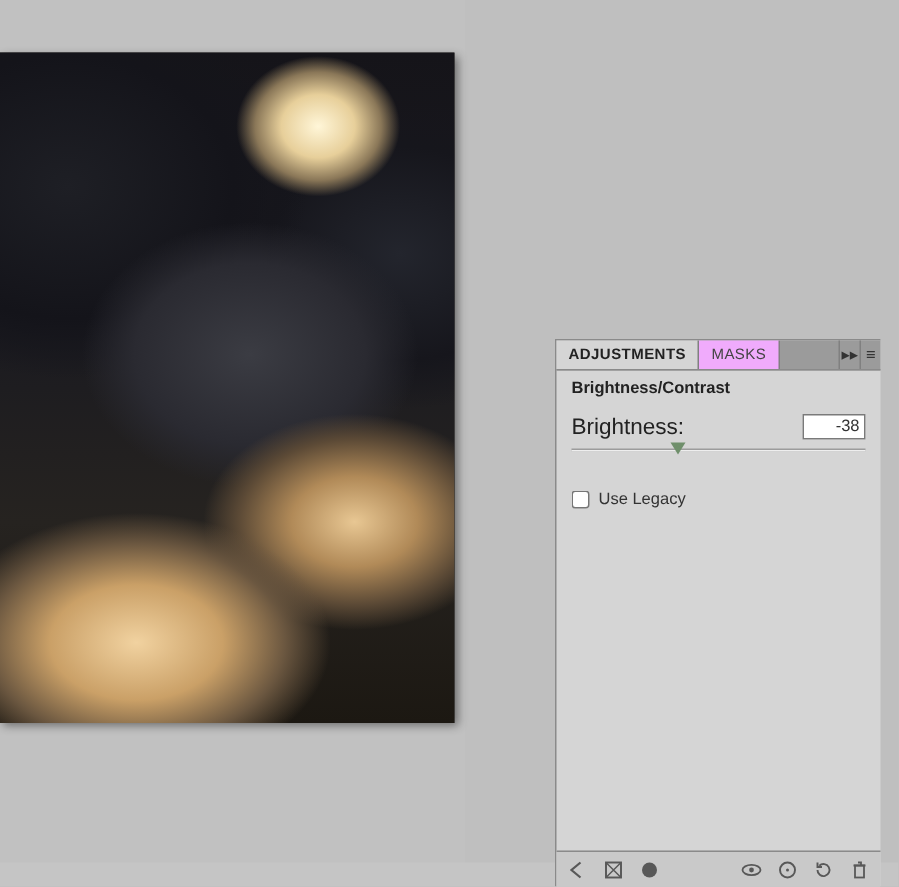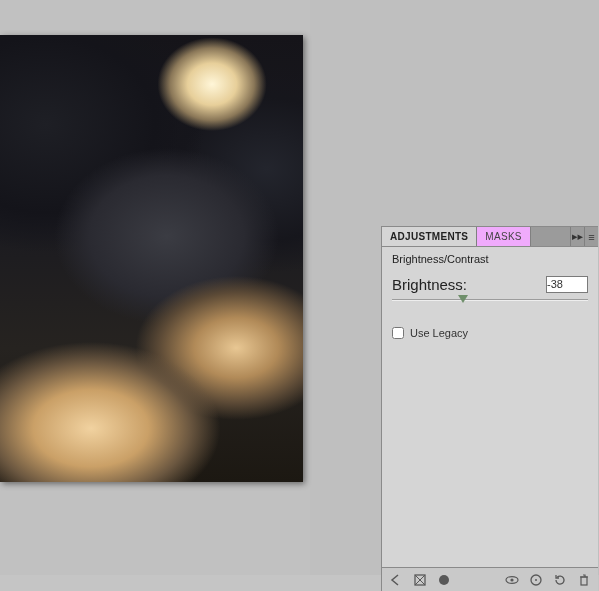--- a/index.html
+++ b/index.html
@@ -8,31 +8,31 @@
 .image-surface{position:absolute;left:0;top:35px;width:303px;height:447px;background:#191715;box-shadow:2px 2px 6px rgba(0,0,0,.45);overflow:hidden}
 .clouds{position:absolute;inset:0;background:
  radial-gradient(ellipse 180px 120px at 30% 88%,#f1d2a0 0%,#caa067 32%,#6b5740 55%,rgba(0,0,0,0) 72%),
  radial-gradient(ellipse 140px 100px at 78% 70%,#e8c793 0%,#b18a58 30%,#5c4a36 55%,rgba(0,0,0,0) 72%),
  radial-gradient(ellipse 70px 60px at 70% 11%,#fff6d8 0%,#e7cf9a 35%,#8a7758 60%,rgba(0,0,0,0) 78%),
  radial-gradient(ellipse 140px 110px at 55% 45%,#3b3c43 0%,#2a2a31 55%,rgba(0,0,0,0) 80%),
  radial-gradient(ellipse 200px 160px at 15% 20%,#1e1f25 0%,#14141a 55%,rgba(0,0,0,0) 80%),
  radial-gradient(ellipse 160px 130px at 88% 30%,#23252d 0%,#16161c 55%,rgba(0,0,0,0) 80%),
  linear-gradient(180deg,#151419 0%,#1a1a20 40%,#262320 70%,#1c1812 100%)}
 .bottom-strip{position:absolute;left:0;bottom:0;width:599px;height:16px;background:#c5c5c5}
-.panel{position:absolute;right:1px;top:226px;width:217px;height:365px;background:#d5d5d5;border-left:1px solid #8a8a8a;border-top:1px solid #8a8a8a;display:flex;flex-direction:column}
+.panel{position:absolute;right:12px;top:226px;width:217px;height:365px;background:#d5d5d5;border-left:1px solid #8a8a8a;border-top:1px solid #8a8a8a;display:flex;flex-direction:column}
 .tab-row{height:20px;background:#9b9b9b;display:flex;align-items:stretch;border-bottom:1px solid #8a8a8a}
 .tab{padding:0 8px;display:flex;align-items:center;font-size:10px;letter-spacing:.3px;border-right:1px solid #808080;background:#f0abfc;color:#444}
 .tab.active{background:#d5d5d5;font-weight:bold;color:#222}
 .tab-spacer{flex:1}
 .tab-ctrl{width:14px;display:flex;align-items:center;justify-content:center;border-left:1px solid #808080}
-.panel-title{padding:6px 10px 4px 10px;font-weight:normal;font-size:11px;color:#222}
+.panel-title{padding:6px 10px 4px 10px;font-weight:bold;font-size:11px;color:#222}
 .control{padding:6px 10px 2px 10px}
 .ctrl-row{display:flex;align-items:center;justify-content:space-between;height:18px}
 .ctrl-row label{font-size:15px;color:#222}
-.ctrl-row input{width:42px;height:17px;border:1px solid #7a7a7a;background:#fff;text-align:left;padding-right:3px;font-size:11px}
+.ctrl-row input{width:42px;height:17px;border:1px solid #7a7a7a;background:#fff;text-align:right;padding-right:3px;font-size:11px}
 .slider-track{position:relative;height:12px;margin-top:2px}
 .track-line{position:absolute;left:0;right:0;top:4px;height:2px;background:#9c9c9c;border-bottom:1px solid #eee}
 .thumb{position:absolute;top:0;width:0;height:0;border-left:5px solid transparent;border-right:5px solid transparent;border-top:8px solid #6f8f6b;transform:translateX(-5px)}
 .legacy{padding:18px 10px 0 10px;display:flex;align-items:flex-end;gap:6px}
 .legacy input{width:12px;height:12px}
 .panel-body{flex:1}
 .panel-footer{height:24px;border-top:1px solid #8a8a8a;background:#c9c9c9;display:flex;align-items:center;gap:8px;padding:0 6px}
 .ft-sp{flex:1}
 .ft-ic{width:16px;height:16px;display:flex;align-items:center;justify-content:center;opacity:.75}
 .ft-ic svg{width:14px;height:14px}

